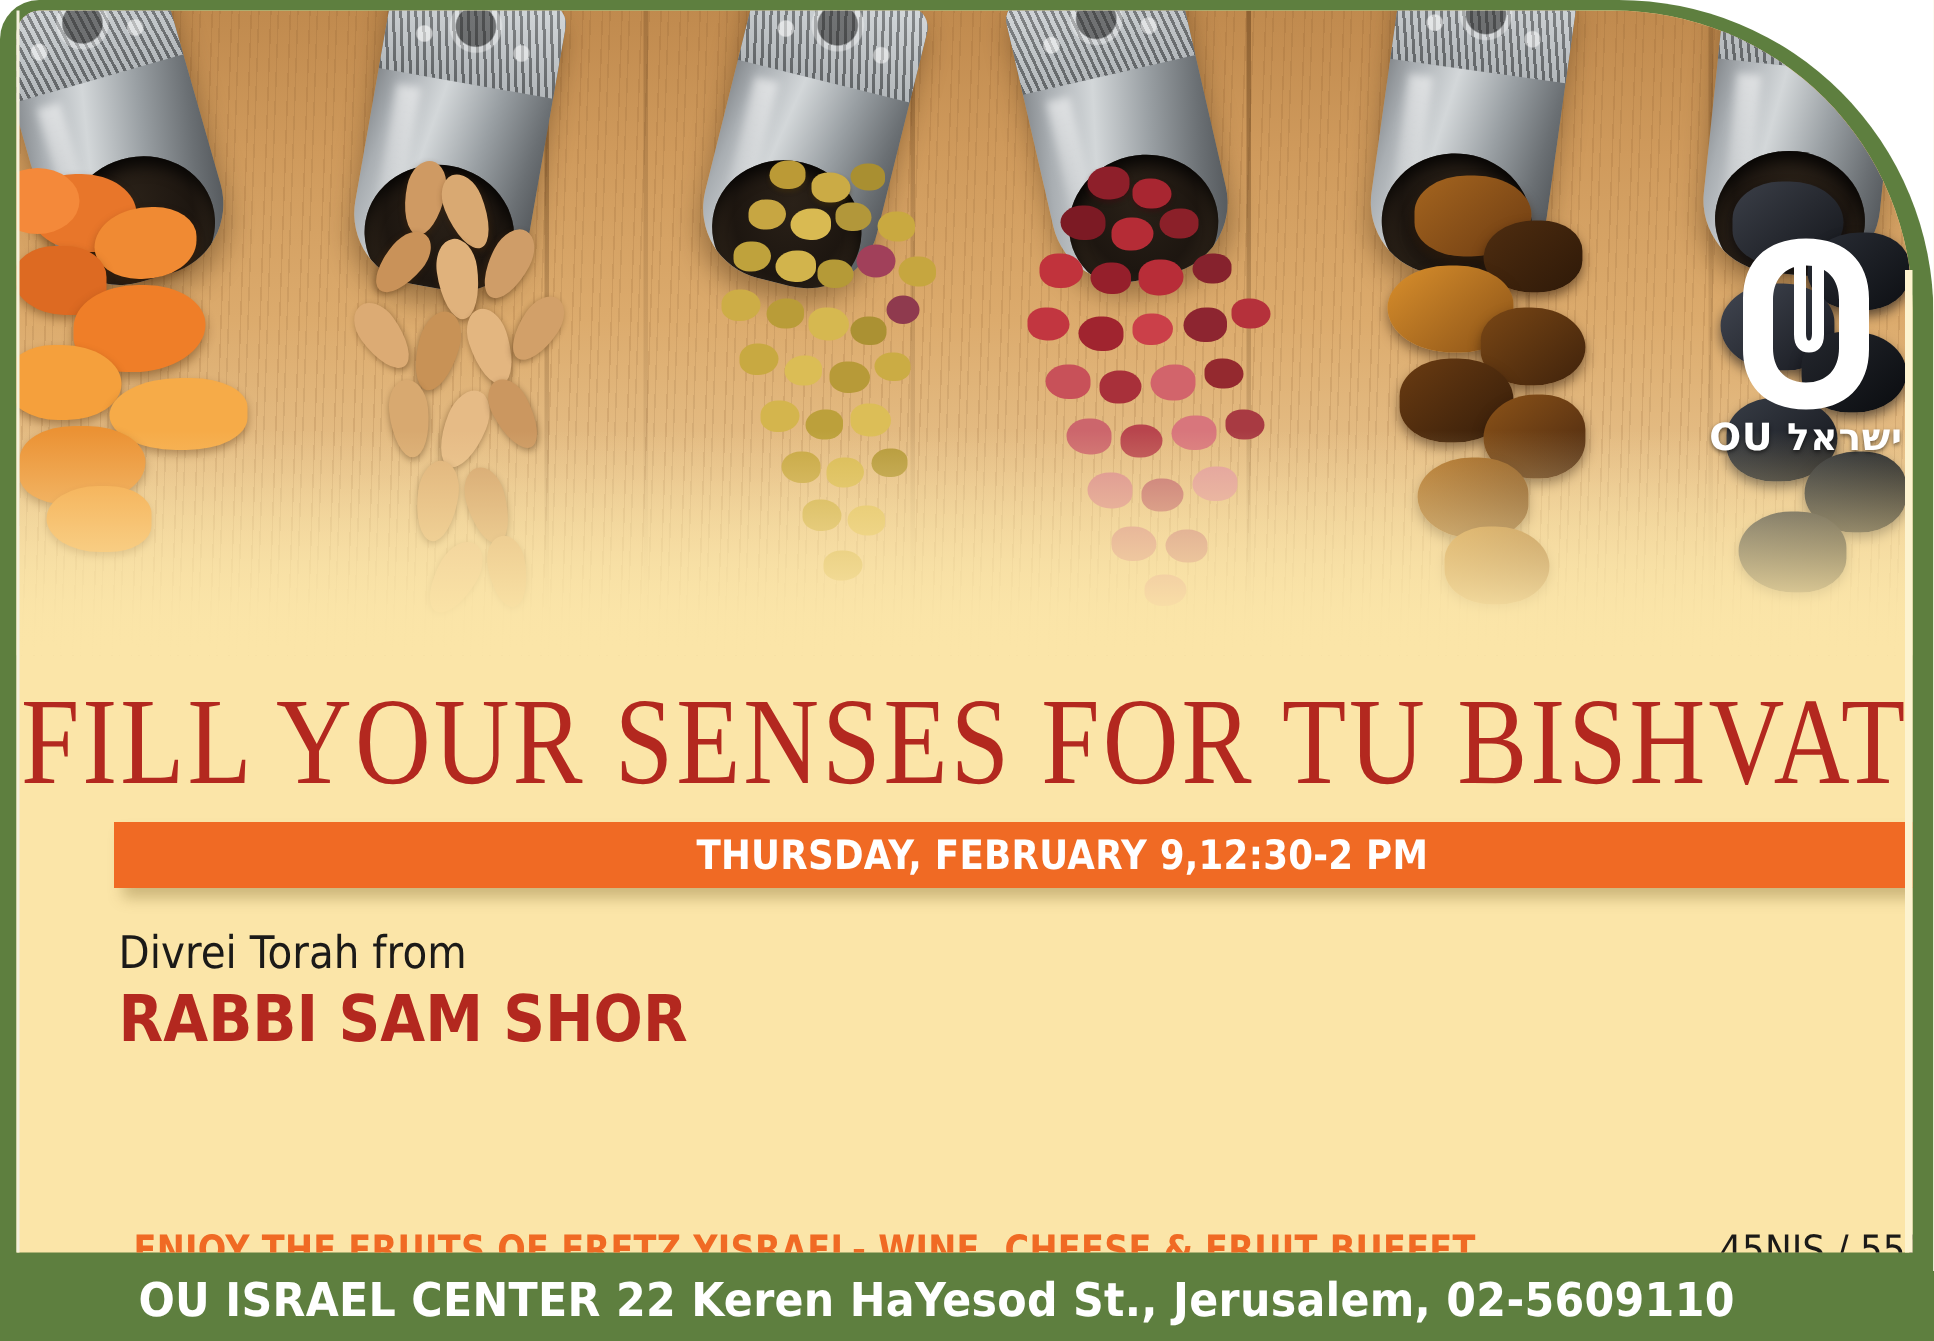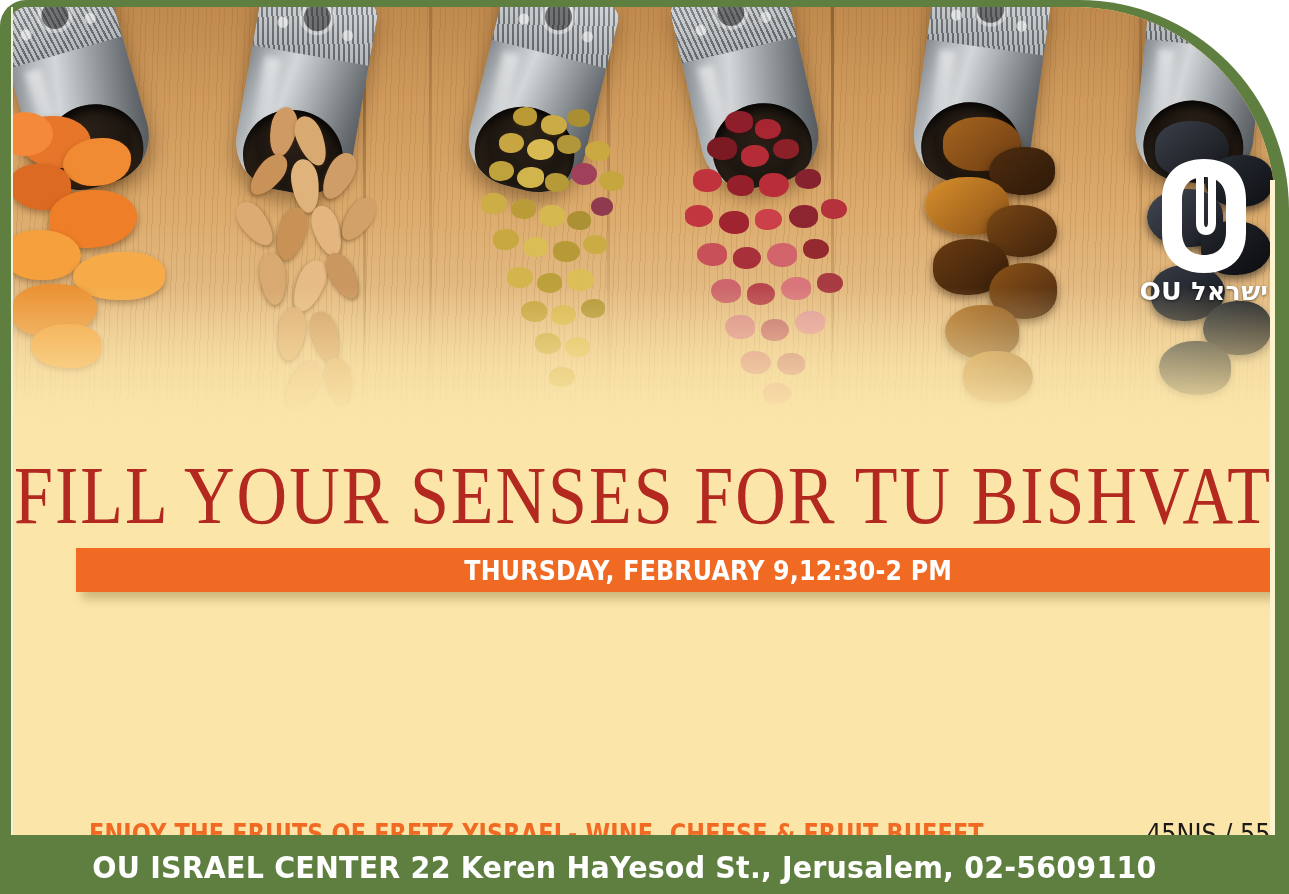--- a/index.html
+++ b/index.html
@@ -441,20 +441,24 @@
       <div class="ou-text">OU ישראל</div>
     </div>
 
     <div class="headline">FILL  YOUR SENSES FOR TU BISHVAT</div>
 
     <div class="banner">
       <span class="banner-text">THURSDAY, FEBRUARY 9,12:30-2 PM</span>
     </div>
 
     <div class="cols">
+      <div class="col-right">
+        <div class="sub">Divrei Torah from</div>
+        <div class="name">RABBI SAM SHOR</div>
+      </div>
     </div>
 
     <div class="buffet-row">
       <span class="buffet">ENJOY THE FRUITS OF ERETZ YISRAEL- WINE, CHEESE &amp; FRUIT BUFFET</span>
       <span class="price">45NIS / 55NIS</span>
     </div>
 
   </div>
 
   <div class="hairline-l"></div>

